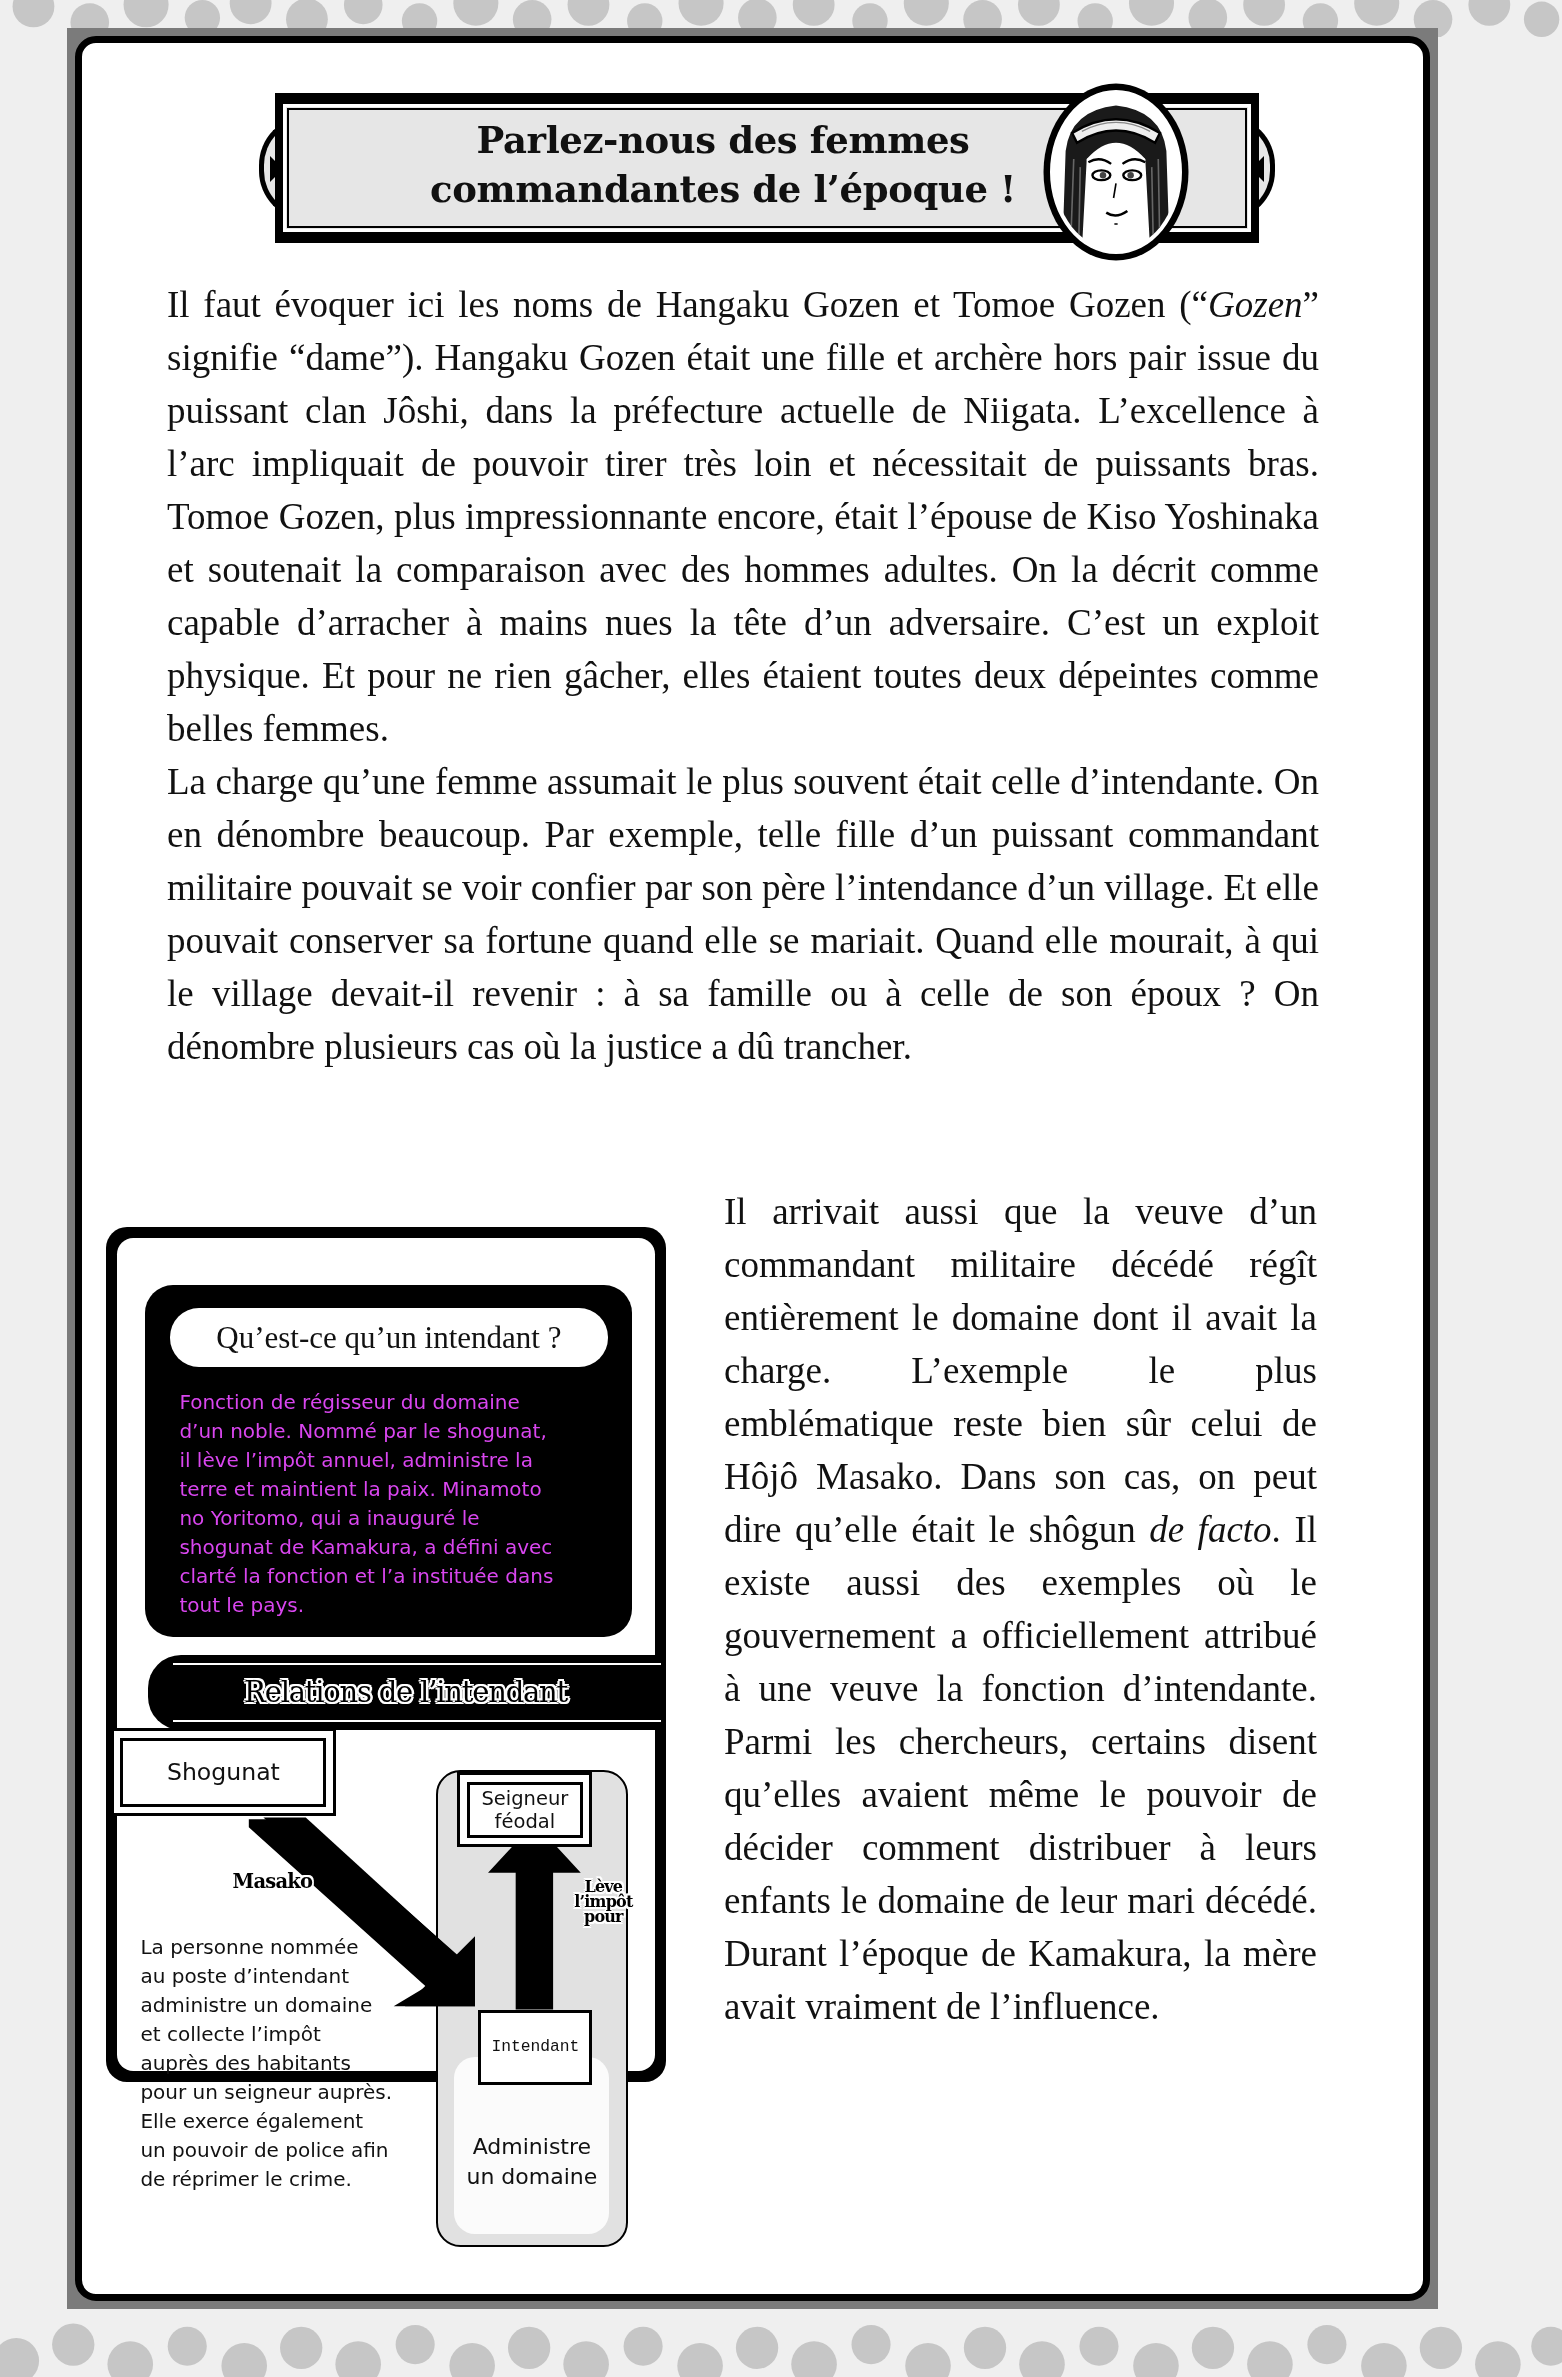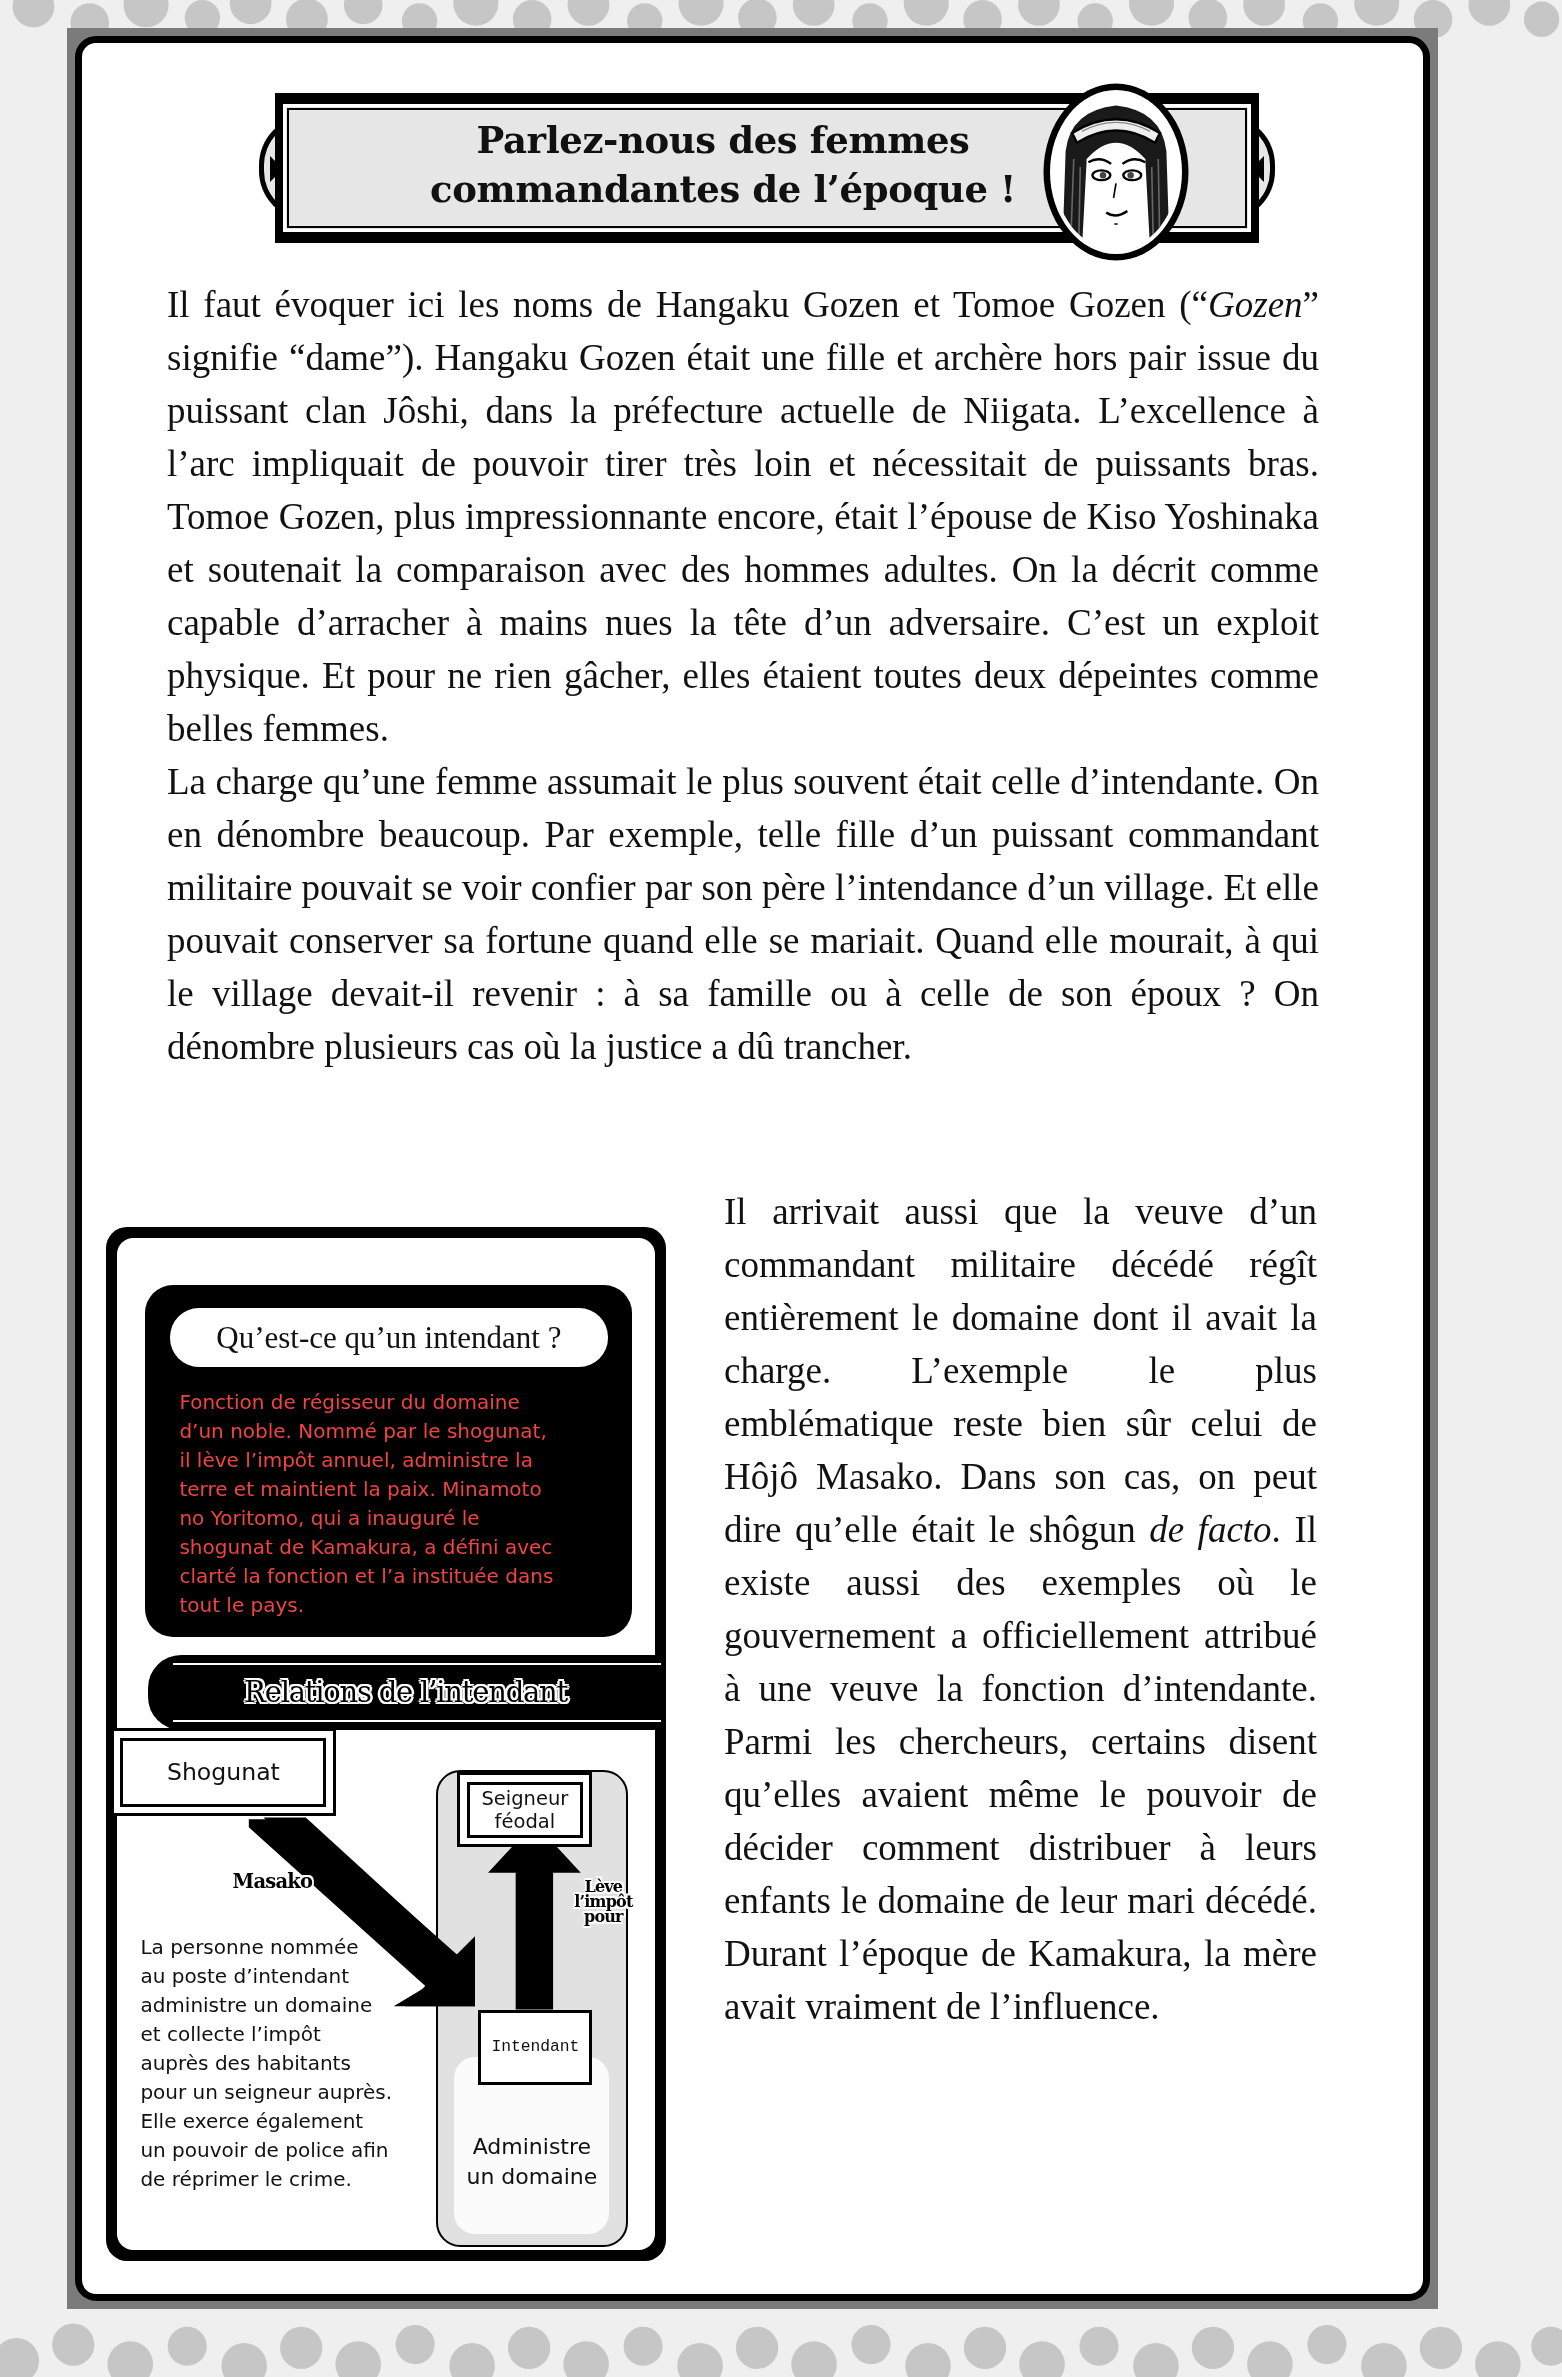--- a/index.html
+++ b/index.html
@@ -73,41 +73,41 @@
 
   .right-text {
     position:absolute; left:724px; top:1185px; width:593px;
     font-family:"Liberation Serif", serif; font-size:37px; line-height:53px;
     text-align:justify; color:#111;
   }
   .right-text p { margin:0; }
 
   
   .sidebar {
-    position:absolute; left:106px; top:1227px; width:560px; height:1034px;
+    position:absolute; left:106px; top:1227px; width:560px; height:855px;
     background:#000; border-radius:21px;
   }
   .sidebar-inner {
     position:absolute; left:11.4px; top:11.4px; right:11.4px; bottom:11.4px;
     background:#fff; border-radius:16.3px;
   }
   .qbox {
     position:absolute; left:28px; top:47px; width:487px; height:352px;
     background:#000; border-radius:28px;
   }
   .qbox-title {
     position:absolute; left:24.4px; right:24.4px; top:23px; height:59px;
     background:#fff; border-radius:29px;
     font-family:"Liberation Serif", serif; font-size:31px; line-height:59px;
     text-align:center; color:#111;
   }
   .qbox-body {
     position:absolute; left:34px; right:26px; top:103px;
     font-family:"DejaVu Sans", sans-serif; font-size:20px; line-height:29px;
-    color:#ef4444;
+    color:#d946ef;
   }
   .rel-banner {
     position:absolute; left:16.3px; top:417px; width:527px; height:75px;
   }
   .rel-banner .bar {
     position:absolute; left:14.7px; right:0; top:0; bottom:0; background:#000;
     border-radius:33px 0 0 33px;
   }
   .rel-banner .bar-inner {
     position:absolute; left:24.4px; right:0; top:8.1px; bottom:8.1px;

